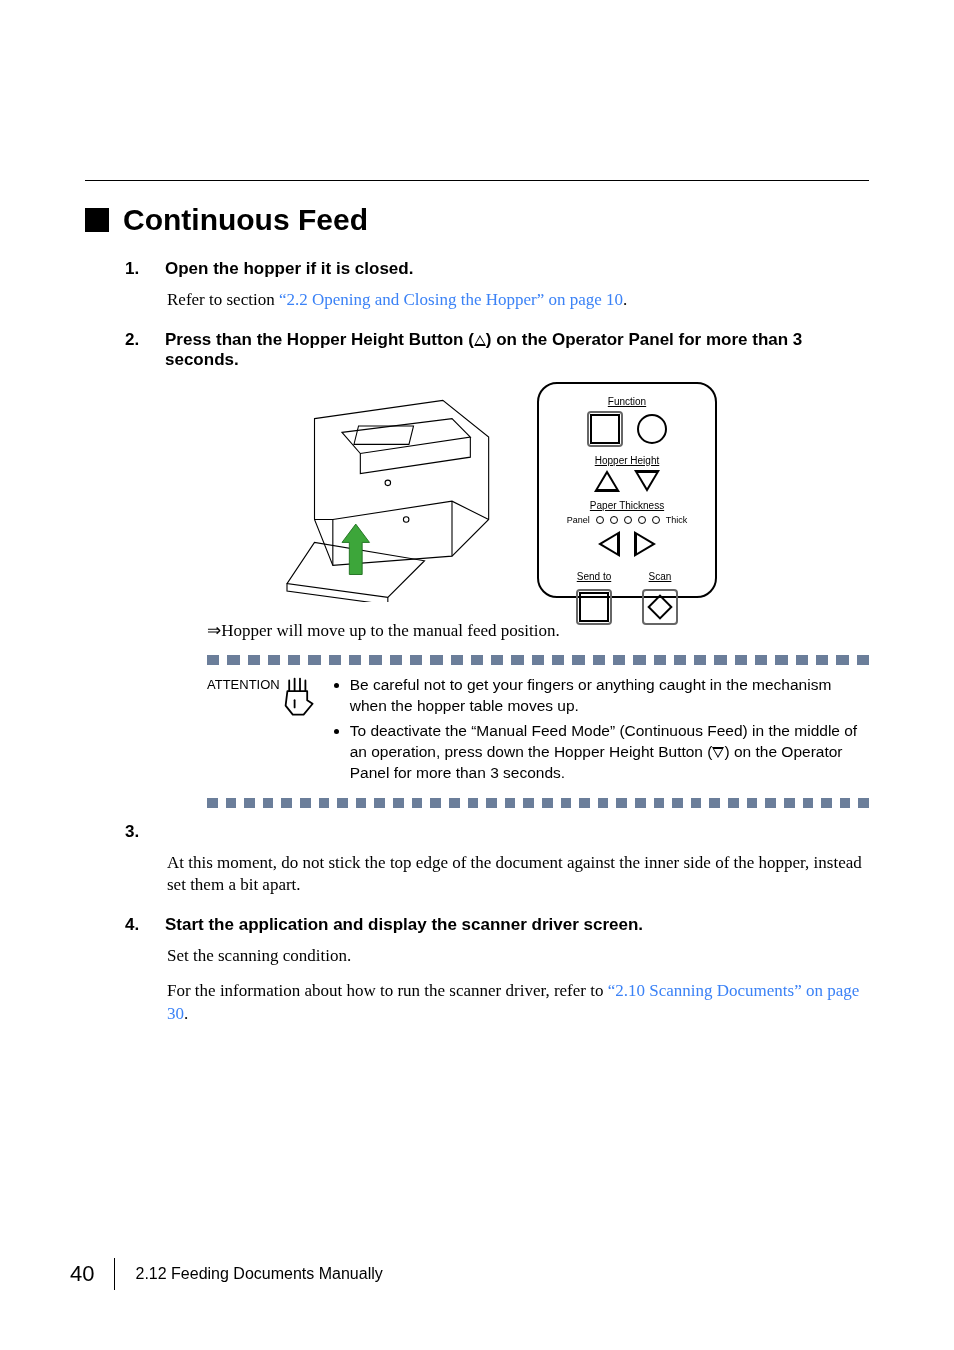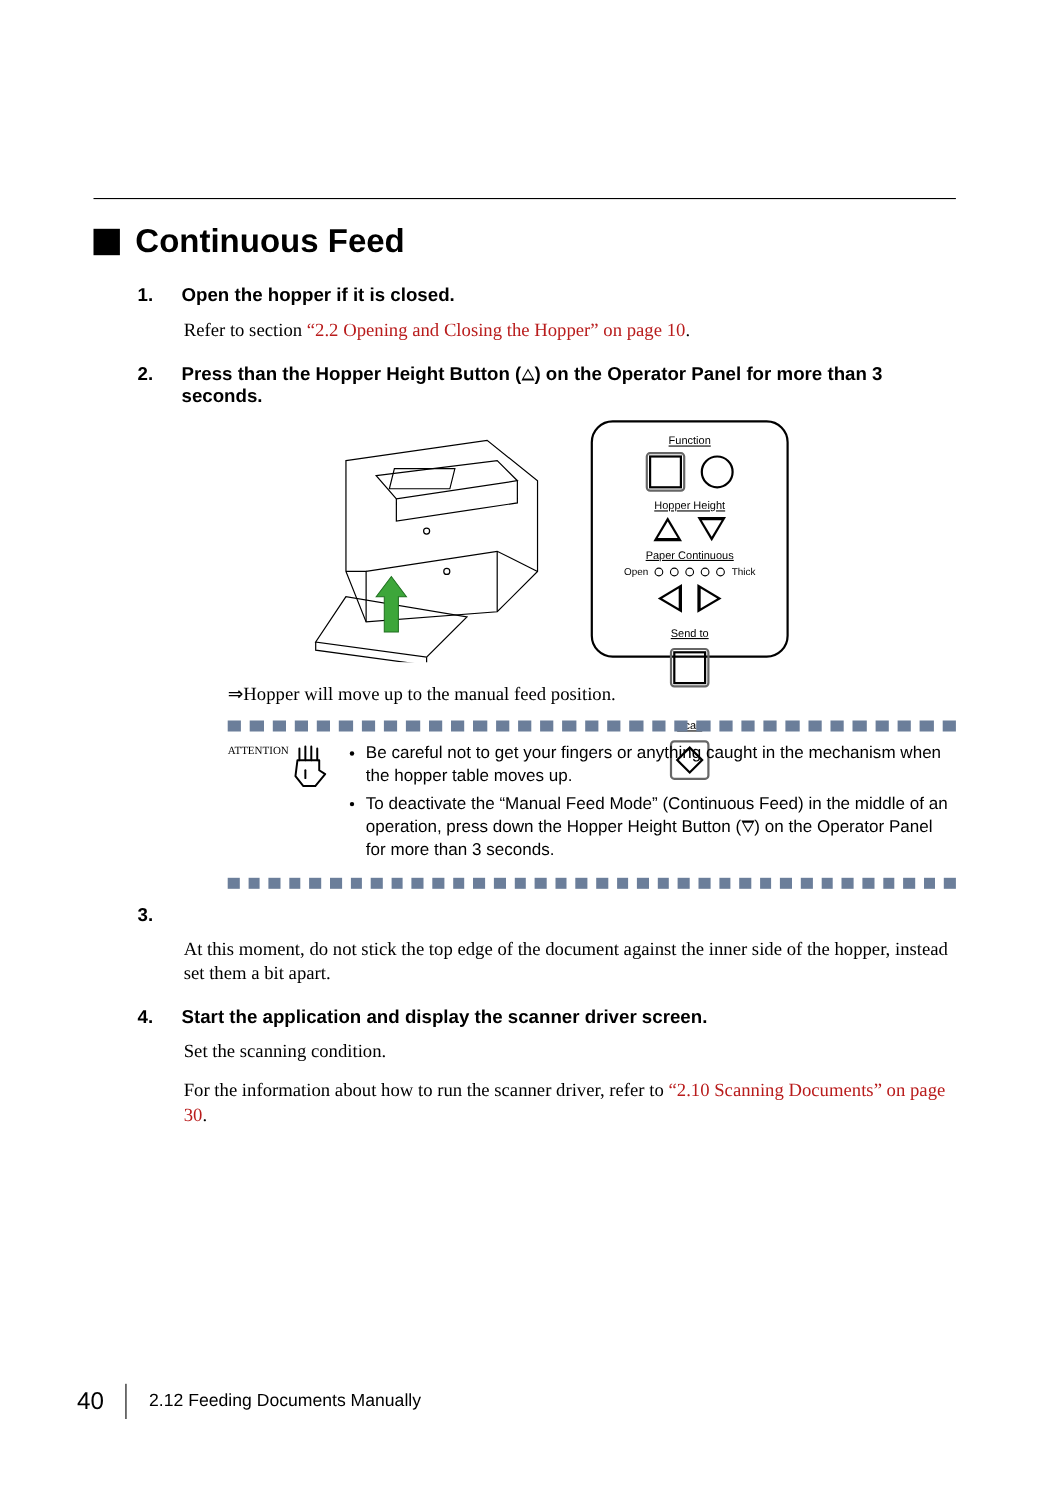--- a/index.html
+++ b/index.html
@@ -56,21 +56,21 @@
   .step-body {
     margin-left: 42px;
     font-size: 17px;
     line-height: 1.35;
     margin-bottom: 18px;
   }
   .serif {
     font-family: "Times New Roman", Times, serif;
   }
   .link {
-    color: #b91c1c;
+    color: #3b82f6;
   }
   .figure-row {
     display: flex;
     justify-content: center;
     gap: 20px;
     margin: 12px 0 18px 0;
   }
   .scanner-svg {
     width: 240px;
     height: 220px;
@@ -190,21 +190,20 @@
     font-size: 9px;
   }
   .dot {
     width: 6px; height: 6px; border: 1px solid #000; border-radius: 50%;
   }
   .send-scan {
     display: flex;
     gap: 30px;
     justify-content: center;
     width: 100%;
-    flex-direction: column;
   }
   .ss-col {
     display: flex; flex-direction: column; align-items: center; gap: 3px;
   }
   .diamond {
     width: 14px; height: 14px; border: 2px solid #000; transform: rotate(45deg);
   }
   .result-line {
     margin-left: 82px;
     font-size: 17px;
@@ -220,22 +219,22 @@
     height: 10px;
     background: #6b7e9a;
   }
   .attention-block {
     display: flex;
     margin-left: 82px;
     gap: 14px;
     margin-bottom: 10px;
   }
   .attention-label {
-    font-family: Liberation Serif, serif;
-    font-size: 10px;
+    font-family: Liberation Sans, sans-serif;
+    font-size: 13px;
     text-align: left;
     padding-top: 2px;
   }
   .hand-svg {
     width: 36px;
   }
   .attention-text {
     font-family: Arial, Helvetica, sans-serif;
     font-size: 15.5px;
     line-height: 1.35;
@@ -352,23 +351,23 @@
           <div class="btn-outer">
               <div class="btn-square"></div>
             </div>
           <div class="circle"></div>
         </div>
         <div class="panel-label">Hopper Height</div>
         <div class="panel-row">
           <div class="tri-up"></div>
           <div class="tri-down"></div>
         </div>
-        <div class="panel-label">Paper Continuous</div>
+        <div class="panel-label">Paper Thickness</div>
         <div class="dots-row">
-          <span>Open</span>
+          <span>Panel</span>
           <span class="dot"></span>
             <span class="dot"></span>
             <span class="dot"></span>
             <span class="dot"></span>
             <span class="dot"></span>
           <span>Thick</span>
         </div>
         <div class="panel-row" style="margin-top:6px">
           <div class="tri-left"></div>
           <div class="tri-right"></div>

